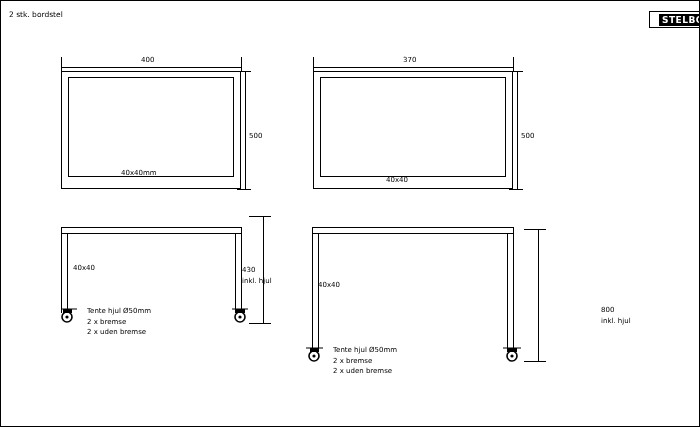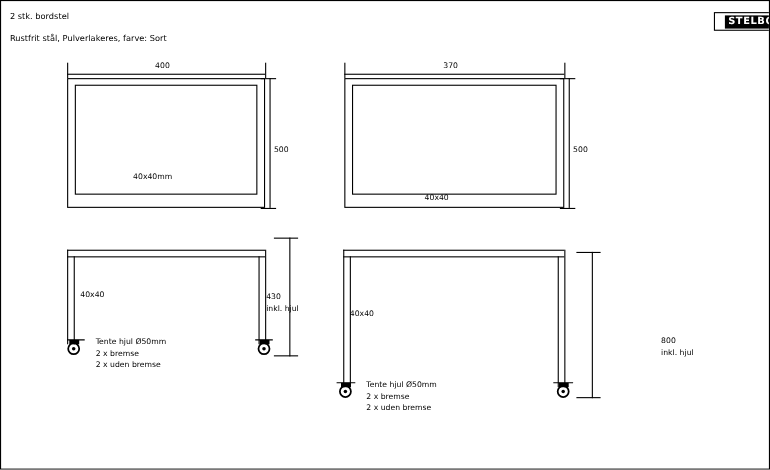--- a/index.html
+++ b/index.html
@@ -71,40 +71,39 @@
     position: absolute;
   }
   .caster svg { display: block; }
 </style>
 </head>
 <body>
 
 <div id="sheet">
 
   <div class="txt s8" style="left:8px; top:9px;">2 stk. bordstel</div>
-  <div class="txt s8" style="left:8px; top:29px;">Rustfrit stål, Pulverlakeres, farve: Sort</div>
 
   <div class="logo" style="left:648px; top:10px; width:68px; height:17px;text-decoration:underline;">
     <span class="logo-inner">STELBO</span>
   </div>
 
   <div class="rect-outer" style="left:60px; top:70px; width:180px; height:118px;"></div>
   <div class="rect-inner" style="left:67px; top:76px; width:166px; height:100px;"></div>
 
   <div class="hline" style="left:60px; top:66px; width:180px;"></div>
   <div class="vline" style="left:60px; top:56px; height:14px;"></div>
   <div class="vline" style="left:240px; top:56px; height:14px;"></div>
   <div class="txt" style="left:140px; top:55px;">400</div>
 
   <div class="vline" style="left:244px; top:70px; height:118px;"></div>
   <div class="hline" style="left:236px; top:70px; width:14px;"></div>
   <div class="hline" style="left:236px; top:188px; width:14px;"></div>
   <div class="txt" style="left:248px; top:131px;">500</div>
 
-  <div class="txt" style="left:120px; top:156px;">40x40mm</div>
+  <div class="txt" style="left:120px; top:168px;">40x40mm</div>
 
   <div class="rect-outer" style="left:312px; top:70px; width:200px; height:118px;"></div>
   <div class="rect-inner" style="left:319px; top:76px; width:186px; height:100px;"></div>
 
   <div class="hline" style="left:312px; top:66px; width:200px;"></div>
   <div class="vline" style="left:312px; top:56px; height:14px;"></div>
   <div class="vline" style="left:512px; top:56px; height:14px;"></div>
   <div class="txt" style="left:402px; top:55px;">370</div>
 
   <div class="vline" style="left:516px; top:70px; height:118px;"></div>

